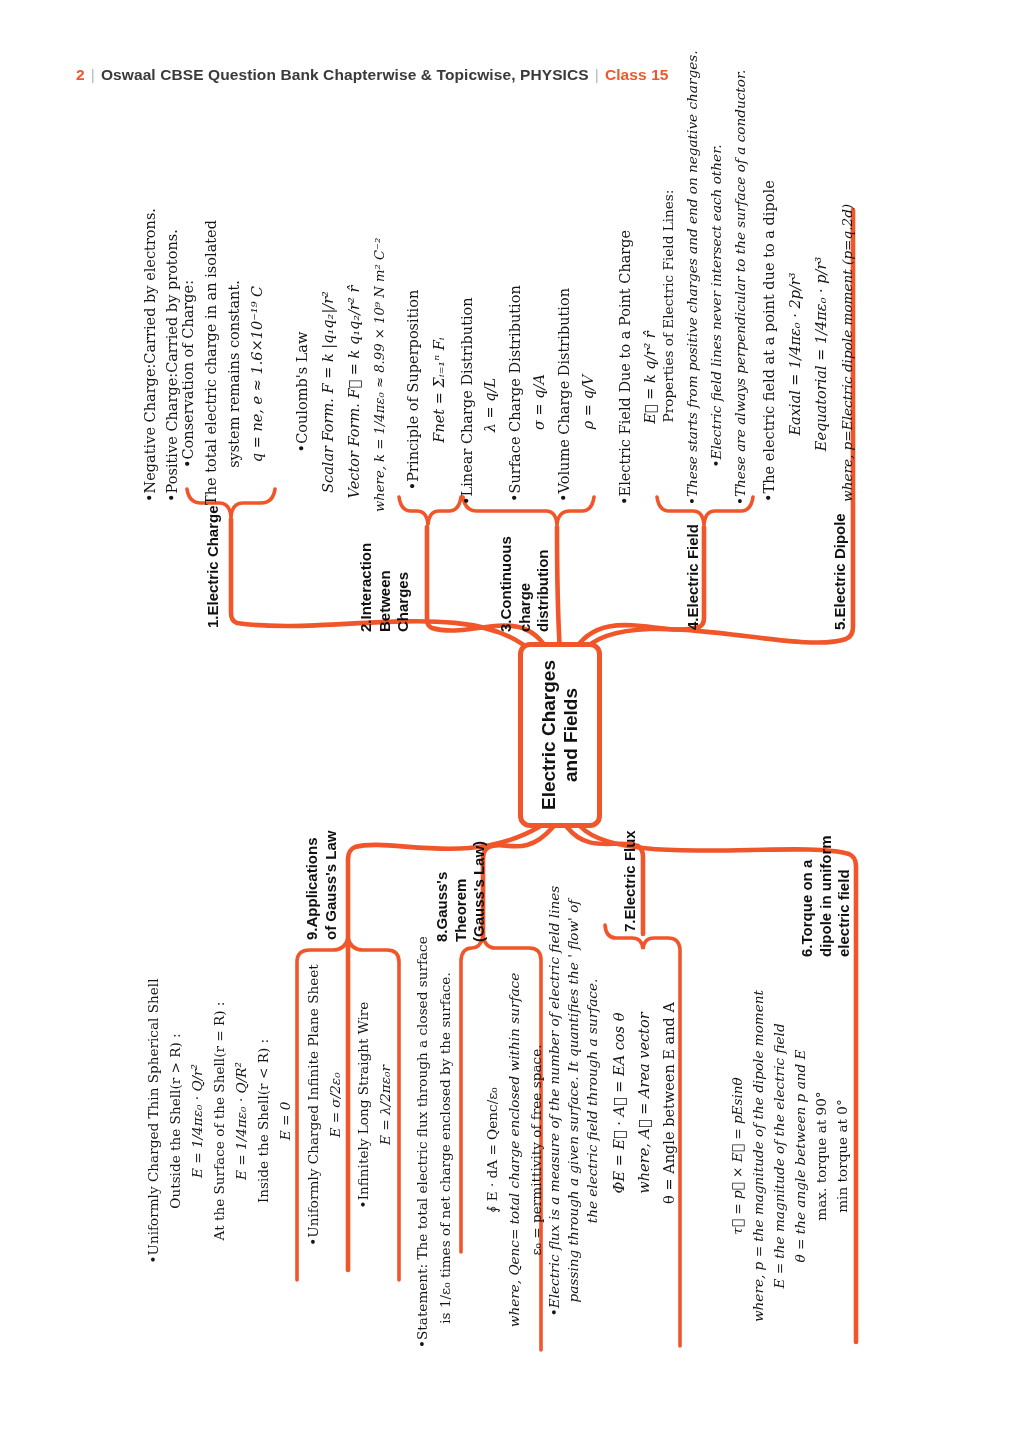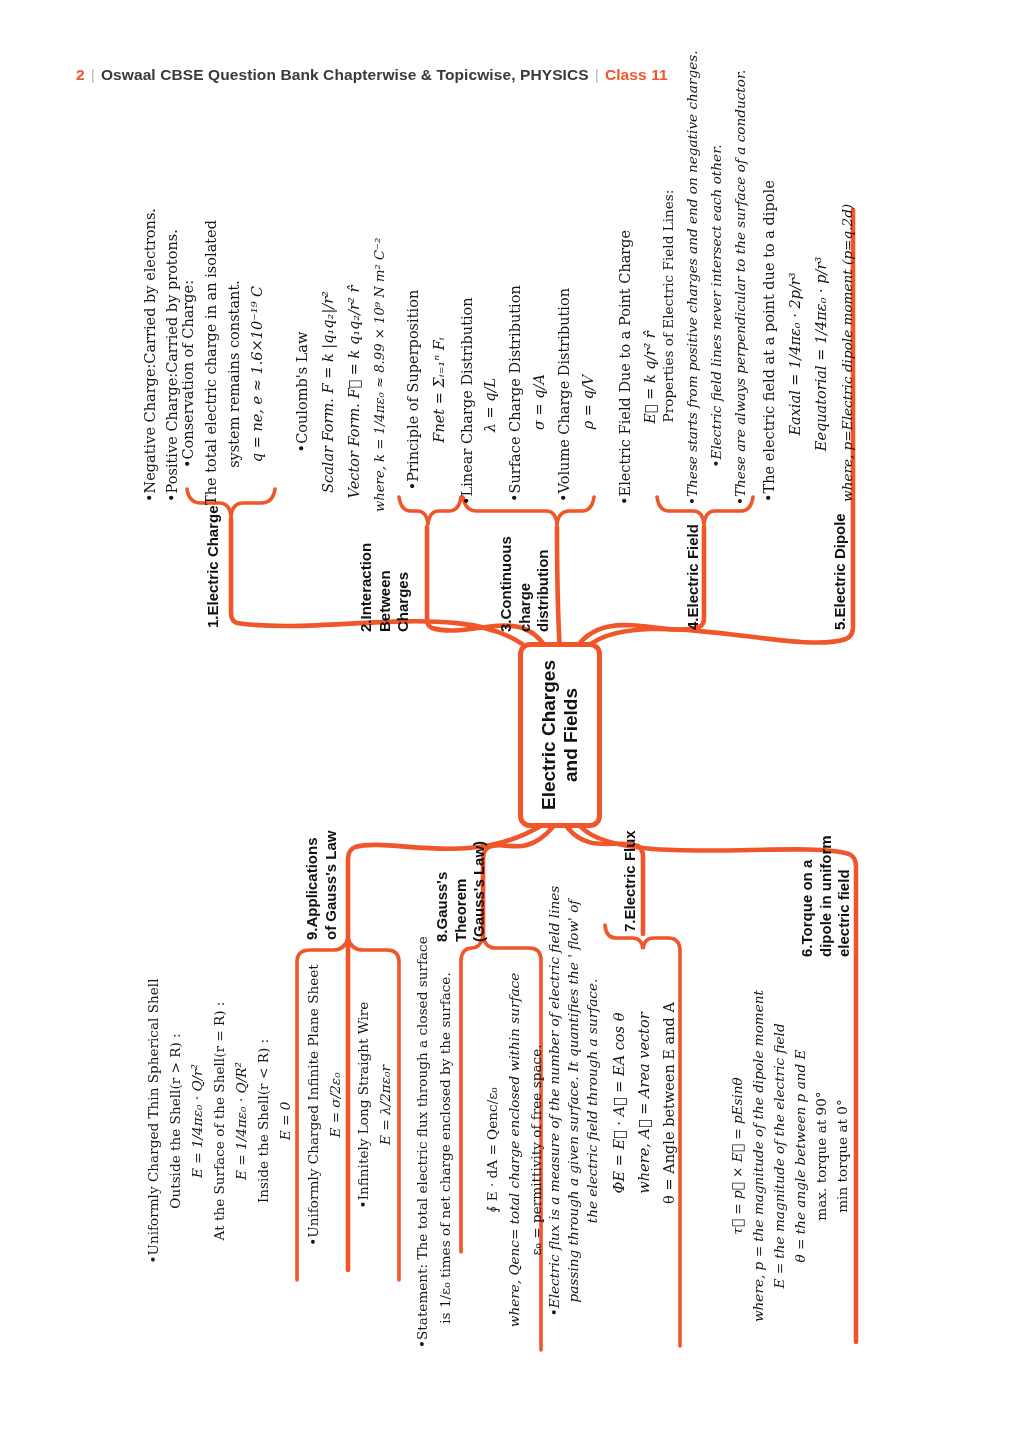--- a/index.html
+++ b/index.html
@@ -34,21 +34,21 @@
   .lh24 div{line-height:24px;}
   .lh25 div{line-height:25px;}
   .lh26 div{line-height:26px;}
   .lh21 div{line-height:21px;}
   .lh19 div{line-height:19px;}
 </style>
 </head>
 <body>
 
 <div id="header">
-  <span class="accent">2</span><span class="sep">|</span><span>Oswaal CBSE Question Bank Chapterwise &amp; Topicwise, PHYSICS</span><span class="sep">|</span><span class="accent">Class 11</span>
+  <span class="accent">2</span><span class="sep">|</span><span>Oswaal CBSE Question Bank Chapterwise &amp; Topicwise, PHYSICS</span><span class="sep">|</span><span class="accent">Class 15</span>
 </div>
 
 <div id="canvas">
 
   <svg id="wires" width="1440" height="1024" viewBox="0 0 1440 1024">
     <g fill="none" stroke="#f0562a" stroke-linecap="round">
 
       <g stroke-width="4.6">
         <path d="M 787,533 C 845,475 803,330 817,237 Q 819,231 827,231 L 921,231"></path>
         <path d="M 787,549 C 838,523 800,472 812,432 Q 814,427 821,427 L 913,427"></path>

